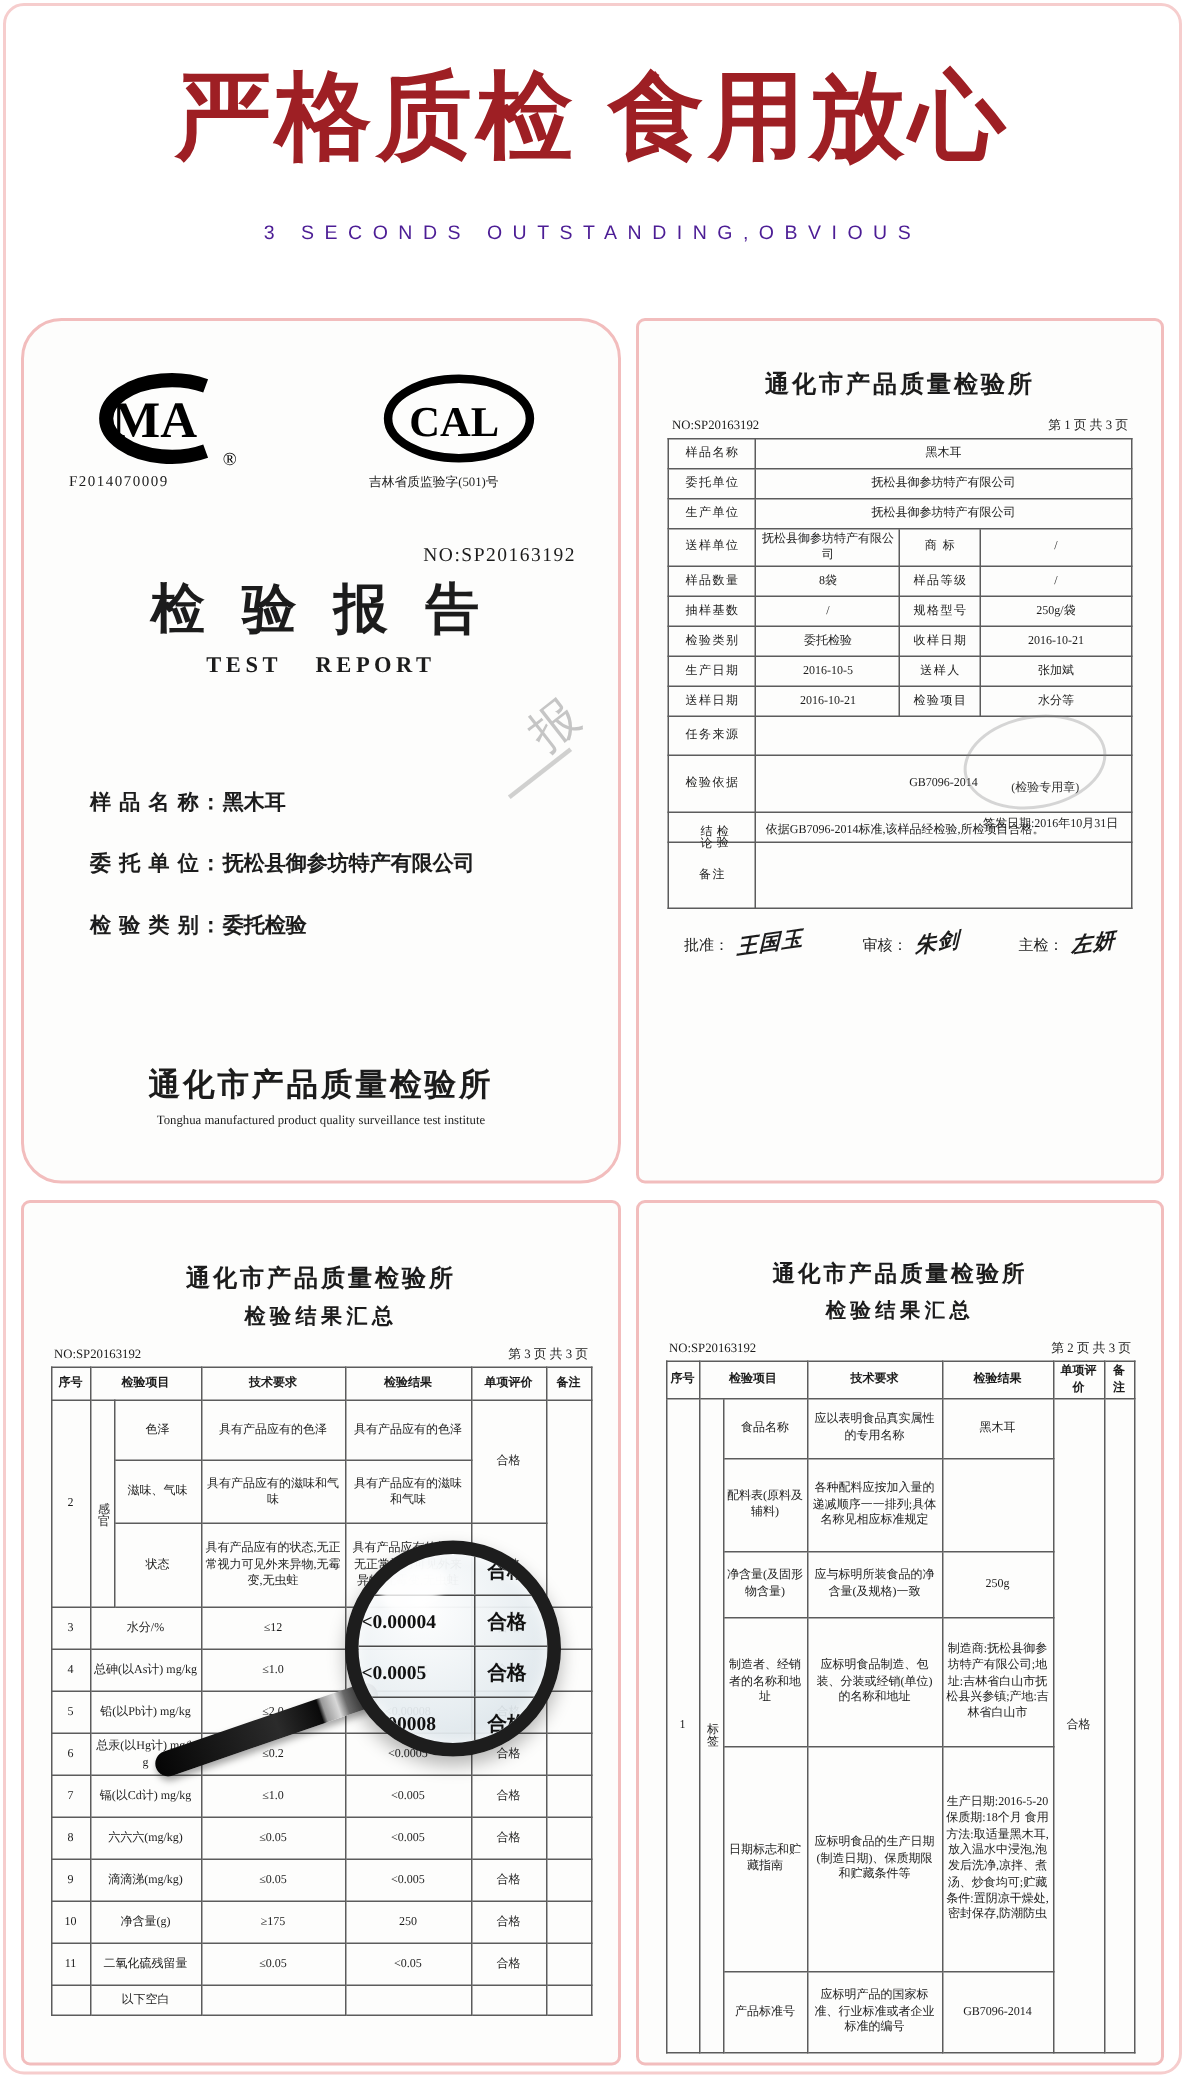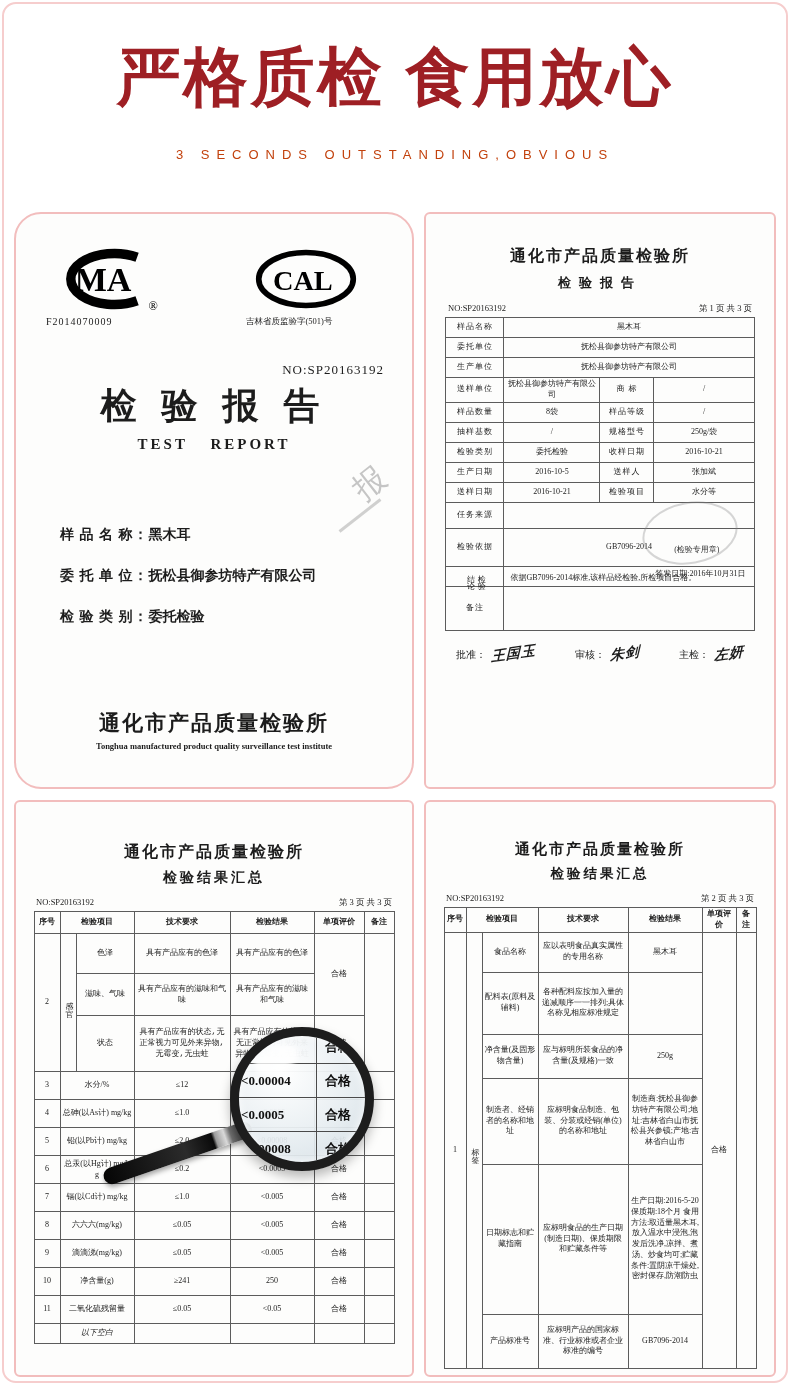--- a/index.html
+++ b/index.html
@@ -14,21 +14,21 @@
   }
 
   
   .main-title {
     position:absolute; top:34px; left:0; width:100%; text-align:center;
     font-size:64px; font-weight:900; color:#9e1f24; letter-spacing:3px;
     font-family:"Liberation Sans", sans-serif;
   }
   .sub-title {
     position:absolute; top:147px; left:0; width:100%; text-align:center;
-    font-size:13px; color:#c2410c; letter-spacing:7px; font-weight:500;
+    font-size:13px; color:#4c1d95; letter-spacing:7px; font-weight:500;
   }
 
   
   .card {
     position:absolute; background:#fdfdfc; border:2px solid #f2bdbd; border-radius:6px;
     overflow:hidden; font-family:"Liberation Serif", serif; color:#1c1c1c;
   }
   #card1 { left:14px;  top:212px; width:400px; height:577px;border-radius:27px; }
   #card2 { left:424px; top:212px; width:352px; height:577px; }
   #card3 { left:14px;  top:800px; width:400px; height:577px; }
@@ -47,21 +47,21 @@
   .stamp-frag { position:absolute; left:338px; top:248px; font-size:32px; color:#8f8f8f;
     opacity:.5; transform:rotate(-38deg); }
   .stamp-stroke { position:absolute; left:318px; top:300px; width:52px; height:3px;
     background:#9a9a9a; opacity:.45; transform:rotate(-38deg); }
   .cover-fields { position:absolute; left:44px; top:312px; width:330px;font-weight:bold; }
   .cover-field { margin-bottom:23px; font-size:14px; }
   .cf-label { letter-spacing:1px; }
   .cover-org { position:absolute; left:0; top:495px; width:100%; text-align:center;
     font-size:21px; font-weight:bold; letter-spacing:2px; }
   .cover-org-en { position:absolute; left:0; top:527px; width:100%; text-align:center;
-    font-size:8.5px; font-weight:bold; }
+    font-size:8.5px; font-weight:normal; }
 
   
   .doc-org { text-align:center; font-weight:bold; letter-spacing:2px; }
   .doc-sub { text-align:center; font-weight:bold; }
   .noline { display:flex; justify-content:space-between; font-size:8.5px; }
 
   
   table.doc { border-collapse:collapse; table-layout:fixed; }
   table.doc td {
     border:1px solid #5c5c5c; font-size:8px; padding:1px 2px; vertical-align:middle;
@@ -93,23 +93,23 @@
     font-size:14px; transform:rotate(-8deg) skewX(-8deg); letter-spacing:1px; }
 
   
   .c3-org { margin-top:40px; font-size:16px; }
   .c3-title { margin-top:6px; font-size:14px; letter-spacing:3px; }
   .c3-noline { margin:10px 20px 2px 20px; }
   #sum3t { margin:2px auto 0 auto; width:360px; }
   #sum3t tr.head td { height:22px; }
   #sum3t tr.s1 td { height:40px; }
   #sum3t tr.s2 td { height:42px; }
-  #sum3t tr.s3 td { height:56px;font-family:Liberation Mono, monospace; }
+  #sum3t tr.s3 td { height:56px; }
   #sum3t tbody.rep td { height:28px; }
-  #sum3t tr.blank td { height:20px;font-style:italic; }
+  #sum3t tr.blank td { height:20px; }
 
   
   .c4-org { margin-top:38px; font-size:15px; }
   .c4-title { margin-top:6px; font-size:13.5px; letter-spacing:3px; }
   .c4-noline { margin:10px 20px 2px 20px; }
   #sum2t { margin:2px auto 0 auto; width:312px; }
   #sum2t tr.head td { height:22px; }
   #sum2t tr.rA td { height:40px; }
   #sum2t tr.rB td { height:62px; }
   #sum2t tr.rC td { height:44px; }
@@ -181,21 +181,20 @@
         <span class="cf-label">检 验 类 别：</span><span class="cf-value">委托检验</span>
       </div>
     </div>
 
   <div class="cover-org">通化市产品质量检验所</div>
   <div class="cover-org-en">Tonghua manufactured product quality surveillance test institute</div>
 </section>
 
 <section class="card" id="card2">
   <div class="doc-org c2-org">通化市产品质量检验所</div>
-  <div class="doc-sub c2-title">检验报告</div>
   <div class="noline c2-noline">
     <span>NO:SP20163192</span>
     <span>第 1 页 共 3 页</span>
   </div>
 
   <table class="doc" id="rpt">
     <colgroup>
         <col style="width:58px">
         <col style="width:96px">
         <col style="width:54px">
@@ -393,21 +392,21 @@
           <td>9</td>
           <td colspan="2">滴滴涕(mg/kg)</td>
           <td>≤0.05</td>
           <td>&lt;0.005</td>
           <td>合格</td>
           <td></td>
         </tr>
         <tr>
           <td>10</td>
           <td colspan="2">净含量(g)</td>
-          <td>≥241</td>
+          <td>≥175</td>
           <td>250</td>
           <td>合格</td>
           <td></td>
         </tr>
         <tr>
           <td>11</td>
           <td colspan="2">二氧化硫残留量</td>
           <td>≤0.05</td>
           <td>&lt;0.05</td>
           <td>合格</td>

